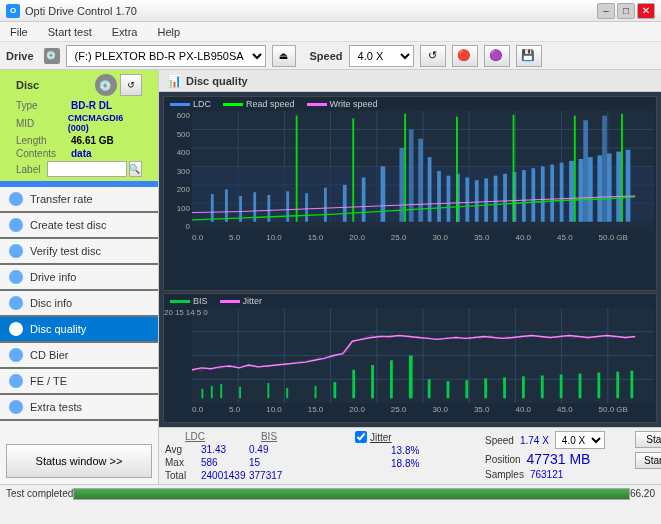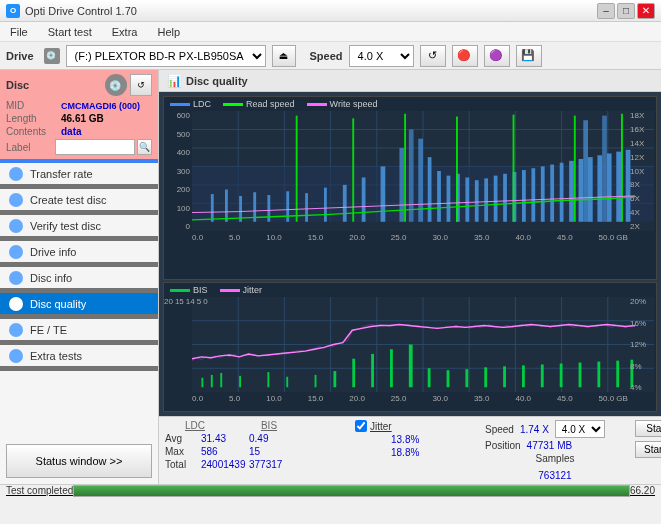--- a/index.html
+++ b/index.html
@@ -88,23 +88,23 @@
       width: 159px;
       min-width: 159px;
       background: #f5f5f5;
       border-right: 1px solid #ccc;
       display: flex;
       flex-direction: column;
     }
     
     
     .disc-panel {
-      background: #fca5a5;
-      padding: 4px 6px;
-      border-bottom: 4px solid #3b82f6;
+      background: #bef264;
+      padding: 4px 16px;
+      border-bottom: 6px solid #3b82f6;
     }
     .disc-panel-header {
       display: flex;
       align-items: center;
       justify-content: space-between;
       margin-bottom: 4px;
     }
     .disc-label { font-size: 11px; font-weight: bold; color: #333; }
     
     .disc-row { display: flex; align-items: center; margin-bottom: 2px; }
@@ -131,21 +131,21 @@
     
     .nav-items { flex: 1; }
     .nav-item {
       display: flex;
       align-items: center;
       height: 26px;
       padding: 0 8px;
       cursor: pointer;
       color: #333;
       font-size: 11px;
-      border-bottom: 5px solid #737373;
+      border-bottom: 2px solid #737373;
     }
     .nav-item.active { background: #0078d4; color: white; }
     .nav-item-icon { width: 16px; height: 16px; margin-right: 6px; display: flex; align-items: center; justify-content: center; }
     .nav-icon-circle { width: 14px; height: 14px; border-radius: 50%; background: #888; display: flex; align-items: center; justify-content: center; }
     .nav-item.active .nav-icon-circle { background: white; }
     
     .status-btn {
       margin: 6px;
       height: 34px;
       background: linear-gradient(to bottom, #fff, #e0e0e0);
@@ -195,22 +195,22 @@
       cursor: pointer;
       white-space: nowrap;
     }
     
     
     .status-bar {
       height: 18px;
       background: #f0f0f0;
       border-top: 1px solid #ccc;
       display: flex;
+      align-items: center;
       padding: 0 6px;
-      text-decoration: underline;
     }
     .status-text { font-size: 10px; color: #333; flex: 0 0 auto; }
     .progress-bar-container {
       flex: 1;
       height: 12px;
       background: #ddd;
       border: 1px solid #aaa;
       position: relative;
     }
     .progress-bar-fill {
@@ -266,20 +266,24 @@
 
     <div class="disc-panel">
       <div class="disc-panel-header">
         <span class="disc-label">Disc</span>
         <div style="display:flex;gap:3px;">
           <div style="width:22px;height:22px;background:#888;border-radius:50%;display:flex;align-items:center;justify-content:center;font-size:10px;color:white;">💿</div>
           <div style="width:22px;height:22px;background:linear-gradient(to bottom,#fff,#ddd);border:1px solid #aaa;display:flex;align-items:center;justify-content:center;font-size:9px;cursor:pointer;">↺</div>
         </div>
       </div>
       <div class="disc-row">
+        <span class="disc-row-label">Type</span>
+        <span class="disc-row-value">BD-R DL</span>
+      </div>
+      <div class="disc-row">
         <span class="disc-row-label">MID</span>
         <span class="disc-row-value" style="font-size:9px;">CMCMAGDI6 (000)</span>
       </div>
       <div class="disc-row">
         <span class="disc-row-label">Length</span>
         <span class="disc-row-value black">46.61 GB</span>
       </div>
       <div class="disc-row">
         <span class="disc-row-label">Contents</span>
         <span class="disc-row-value">data</span>
@@ -320,20 +324,26 @@
         <div class="nav-item-icon">
             <div class="nav-icon-circle" style="background:#6af;"></div>
           </div>
         <span>Disc info</span>
       </div>
       <div class="nav-item active">
         <div class="nav-item-icon">
             <div class="nav-icon-circle" style="background:white;"></div>
           </div>
         <span>Disc quality</span>
+      </div>
+      <div class="nav-item">
+        <div class="nav-item-icon">
+            <div class="nav-icon-circle" style="background:#6af;"></div>
+          </div>
+        <span>CD Bier</span>
       </div>
       <div class="nav-item">
         <div class="nav-item-icon">
             <div class="nav-icon-circle" style="background:#6af;"></div>
           </div>
         <span>FE / TE</span>
       </div>
       <div class="nav-item">
         <div class="nav-item-icon">
             <div class="nav-icon-circle" style="background:#6af;"></div>
@@ -449,31 +459,20 @@
         <div style="position:absolute;left:0;top:14px;width:28px;display:flex;flex-direction:column;justify-content:space-between;height:120px;">
           <span style="font-size:8px;color:#aaa;text-align:right;padding-right:2px;">600</span>
           <span style="font-size:8px;color:#aaa;text-align:right;padding-right:2px;">500</span>
           <span style="font-size:8px;color:#aaa;text-align:right;padding-right:2px;">400</span>
           <span style="font-size:8px;color:#aaa;text-align:right;padding-right:2px;">300</span>
           <span style="font-size:8px;color:#aaa;text-align:right;padding-right:2px;">200</span>
           <span style="font-size:8px;color:#aaa;text-align:right;padding-right:2px;">100</span>
           <span style="font-size:8px;color:#aaa;text-align:right;padding-right:2px;">0</span>
         </div>
         
-        <div style="position:absolute;right:0;top:14px;width:28px;display:flex;flex-direction:column;justify-content:space-between;height:120px;">
-          <span style="font-size:8px;color:#aaa;padding-left:2px;">18X</span>
-          <span style="font-size:8px;color:#aaa;padding-left:2px;">16X</span>
-          <span style="font-size:8px;color:#aaa;padding-left:2px;">14X</span>
-          <span style="font-size:8px;color:#aaa;padding-left:2px;">12X</span>
-          <span style="font-size:8px;color:#aaa;padding-left:2px;">10X</span>
-          <span style="font-size:8px;color:#aaa;padding-left:2px;">8X</span>
-          <span style="font-size:8px;color:#aaa;padding-left:2px;">6X</span>
-          <span style="font-size:8px;color:#aaa;padding-left:2px;">4X</span>
-          <span style="font-size:8px;color:#aaa;padding-left:2px;">2X</span>
-        </div>
         
         <div style="display:flex;justify-content:space-between;padding:0 28px;font-size:8px;color:#aaa;">
           <span>0.0</span>
             <span>5.0</span>
             <span>10.0</span>
             <span>15.0</span>
             <span>20.0</span>
             <span>25.0</span>
             <span>30.0</span>
             <span>35.0</span>
@@ -544,27 +543,20 @@
         </svg>
         
         <div style="position:absolute;left:0;top:14px;width:28px;display:flex;flex-direction:row;justify-content:flex-start;height:95px;">
           <span style="font-size:8px;color:#aaa;text-align:right;padding-right:2px;">20</span>
           <span style="font-size:8px;color:#aaa;text-align:right;padding-right:2px;">15</span>
           <span style="font-size:8px;color:#aaa;text-align:right;padding-right:2px;">14</span>
           <span style="font-size:8px;color:#aaa;text-align:right;padding-right:2px;">5</span>
           <span style="font-size:8px;color:#aaa;text-align:right;padding-right:2px;">0</span>
         </div>
         
-        <div style="position:absolute;right:0;top:14px;width:28px;display:flex;flex-direction:column;justify-content:space-between;height:95px;">
-          <span style="font-size:8px;color:#aaa;padding-left:2px;">20%</span>
-          <span style="font-size:8px;color:#aaa;padding-left:2px;">16%</span>
-          <span style="font-size:8px;color:#aaa;padding-left:2px;">12%</span>
-          <span style="font-size:8px;color:#aaa;padding-left:2px;">8%</span>
-          <span style="font-size:8px;color:#aaa;padding-left:2px;">4%</span>
-        </div>
         
         <div style="display:flex;justify-content:space-between;padding:0 28px;font-size:8px;color:#aaa;">
           <span>0.0</span>
             <span>5.0</span>
             <span>10.0</span>
             <span>15.0</span>
             <span>20.0</span>
             <span>25.0</span>
             <span>30.0</span>
             <span>35.0</span>
@@ -617,23 +609,23 @@
       <div style="display:flex;flex-direction:column;gap:2px;min-width:140px;">
         <div style="display:flex;gap:6px;align-items:center;">
           <span style="font-size:10px;color:#333;">Speed</span>
           <span style="font-size:10px;color:#0000cc;">1.74 X</span>
           <select style="height:18px;font-size:10px;border:1px solid #aaa;background:white;padding:0 2px;">
             <option>4.0 X</option>
           </select>
         </div>
         <div style="display:flex;gap:6px;align-items:center;">
           <span style="font-size:10px;color:#333;">Position</span>
-          <span style="font-size:10px;color:#0000cc;">47731 MB</span>
-        </div>
-        <div style="display:flex;gap:6px;align-items:center;flex-direction:column;">
+          <span style="font-size:14px;color:#0000cc;">47731 MB</span>
+        </div>
+        <div style="display:flex;gap:6px;align-items:center;">
           <span style="font-size:10px;color:#333;">Samples</span>
           <span style="font-size:10px;color:#0000cc;">763121</span>
         </div>
       </div>
 
       <div style="display:flex;flex-direction:column;gap:4px;margin-left:auto;">
         <button class="action-btn">Start full</button>
         <button class="action-btn">Start part</button>
       </div>
     </div>

